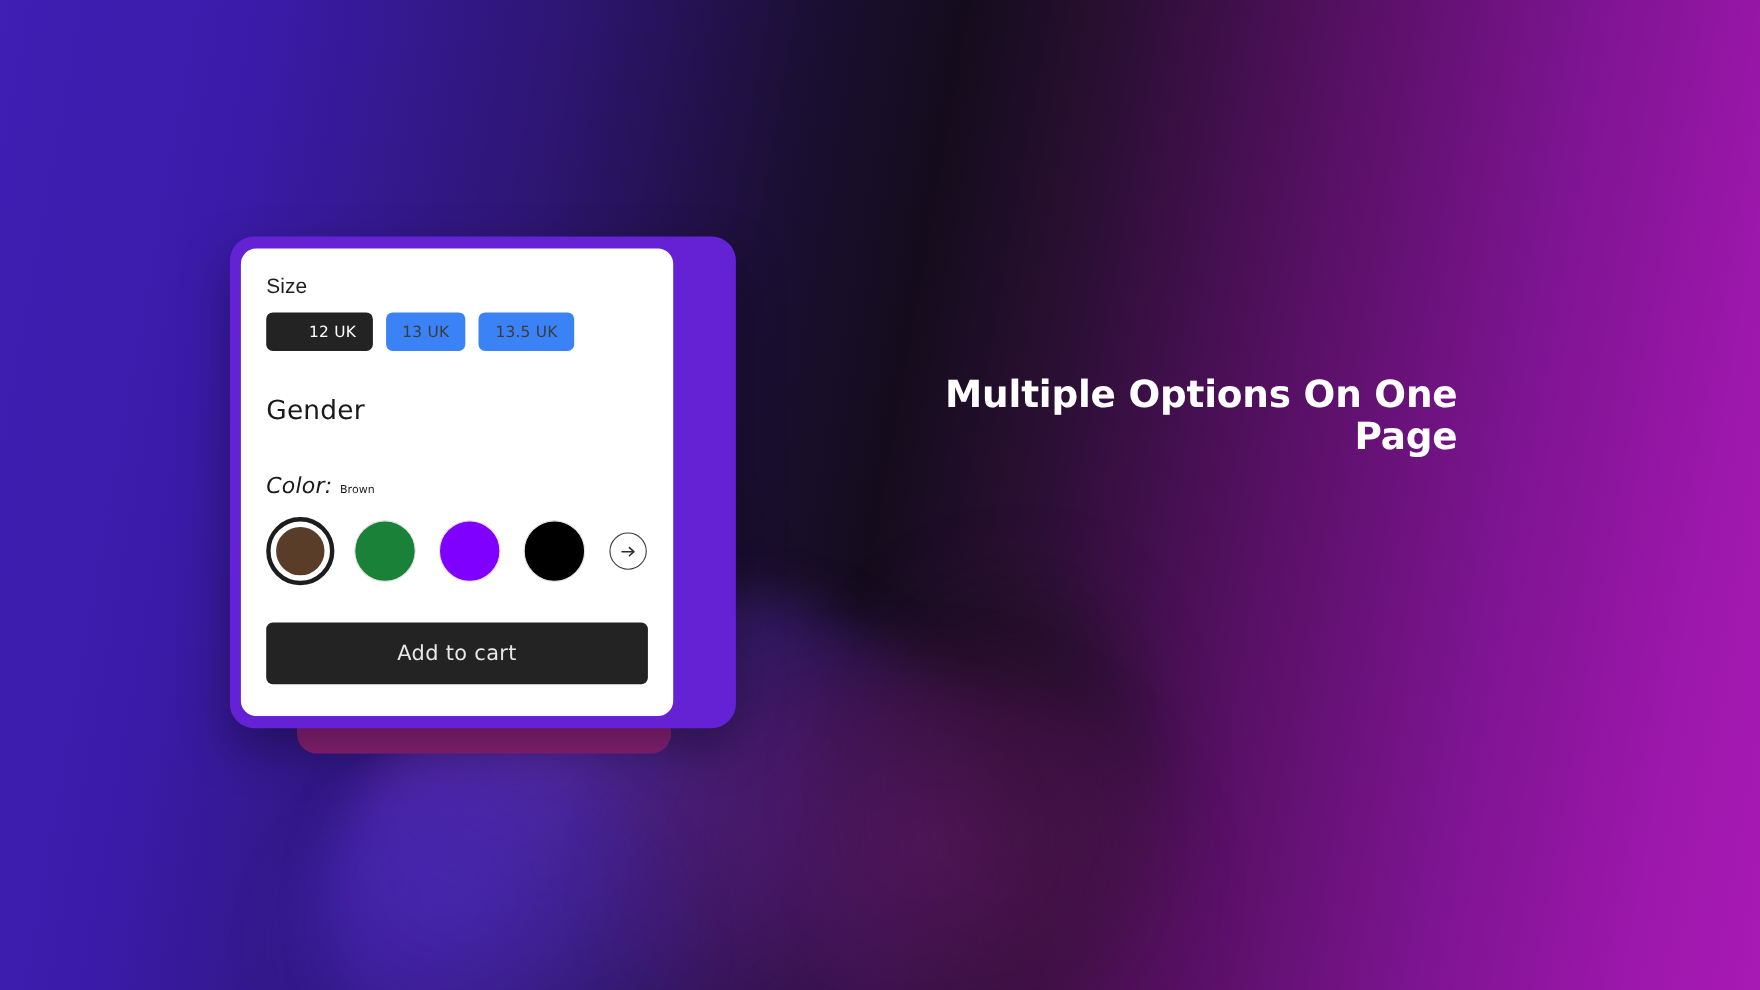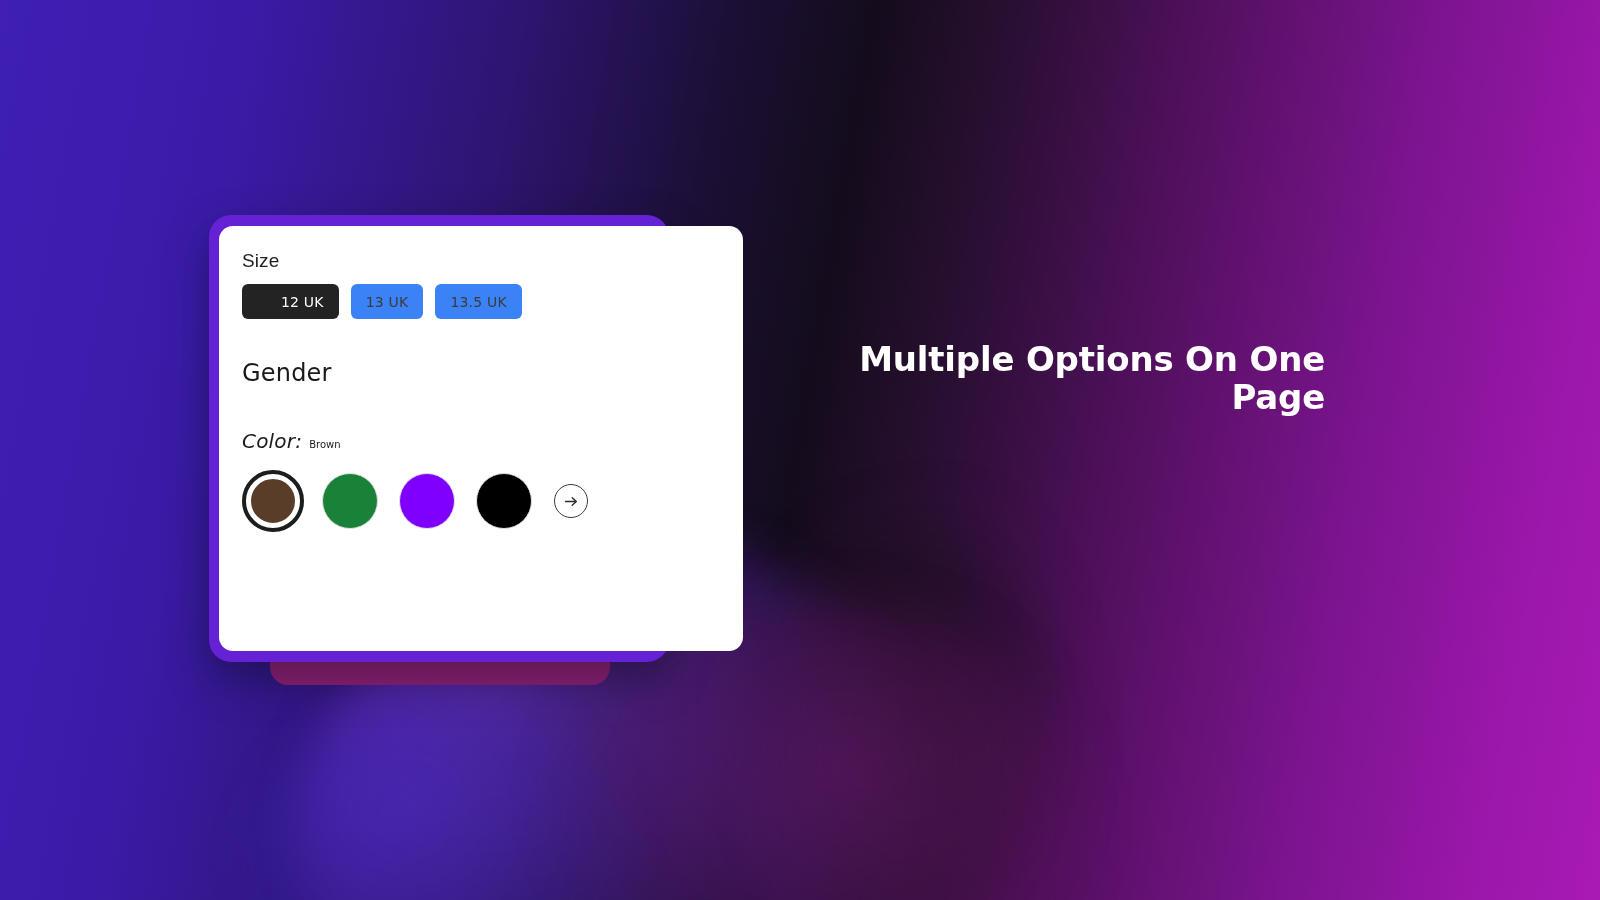--- a/index.html
+++ b/index.html
@@ -123,21 +123,21 @@
     height: 447px;
     background: #6422d4;
     border-radius: 22px;
     box-shadow: 0 18px 44px rgba(0,0,0,0.35);
   }
 
   .card-inner {
     position: absolute;
     left: 10px;
     top: 11px;
-    width: 524px;
+    width: 393px;
     height: 425px;
     background: #ffffff;
     border-radius: 14px;
     padding: 24px 23px 0 23px;
   }
 
   
   .size-label {
     font-family: "Liberation Sans", sans-serif;
     font-size: 19px;
@@ -395,20 +395,21 @@
 
           <button class="more-colors-btn">
             <svg width="17" height="17" viewBox="0 0 17 17">
               <line x1="2.5" y1="8.5" x2="13" y2="8.5" stroke="#2b2b2b" stroke-width="1.4" stroke-linecap="round"></line>
               <polyline points="9.2,4.8 13.2,8.5 9.2,12.2" fill="none" stroke="#2b2b2b" stroke-width="1.4" stroke-linecap="round" stroke-linejoin="round"></polyline>
             </svg>
           </button>
         </div>
 
         
+        <button class="add-to-cart">Add to cart</button>
 
       </div>
     </div>
   </div>
 
   <div class="copy">
     <div class="copy-title">Multiple Options On One Page</div>
   </div>
 
 </div>

